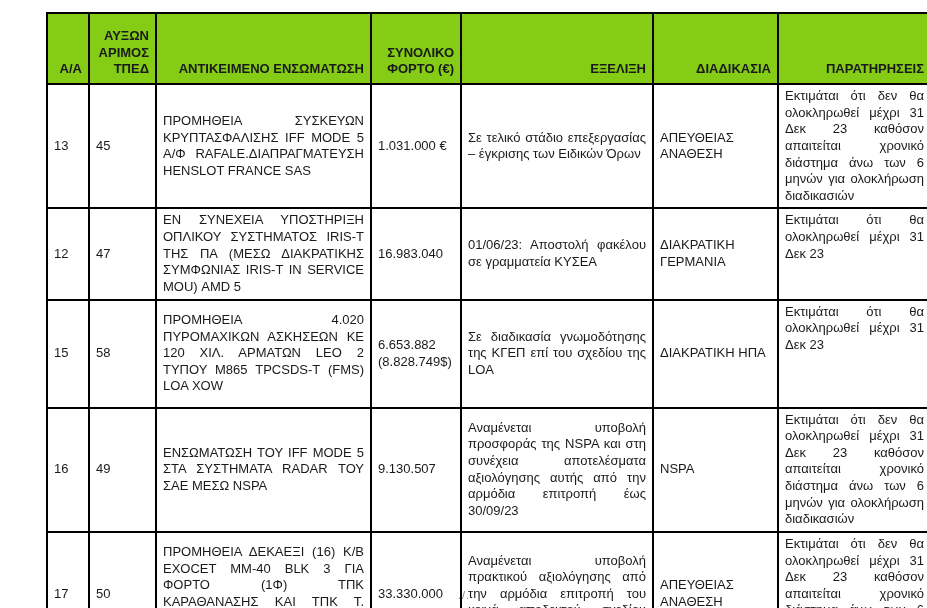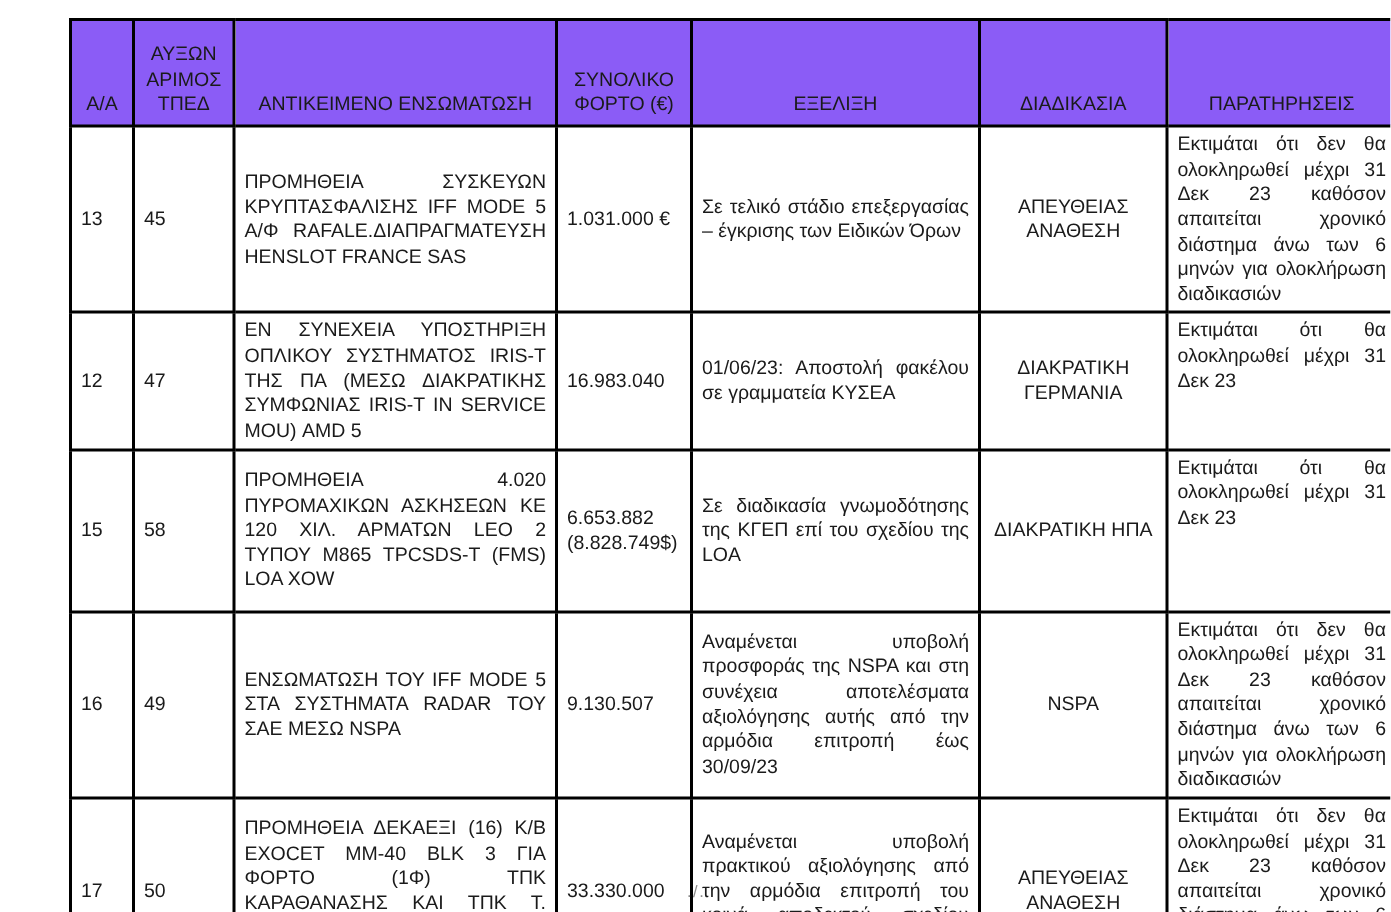--- a/index.html
+++ b/index.html
@@ -20,35 +20,35 @@
   }
   table.proc th, table.proc td{
     border:2px solid #000;
     font-size:13px;
     line-height:1.28;
     padding:3px 6px;
     overflow:hidden;
     word-wrap:break-word;
   }
   table.proc th{
-    background:#8b5cf6;
-    font-weight:normal;
+    background:#84cc16;
+    font-weight:bold;
     vertical-align:bottom;
-    text-align:center;
+    text-align:right;
     height:61px;
     padding-bottom:5px;
   }
   th.h-left{text-align:left;padding-left:5px;}
   th.h-mid{vertical-align:middle;}
   td{vertical-align:middle;}
   td.c-aa, td.c-tped{text-align:left;}
   td.c-item{text-align:justify;}
   td.c-cost{text-align:left;padding-left:5px;}
   td.c-prog{text-align:justify;}
-  td.c-proc{text-align:center;}
+  td.c-proc{text-align:left;}
   td.c-rem{text-align:justify;vertical-align:top;padding-top:2px;}
   tr.r13 td{height:97px;}
   tr.r14 td{height:69px;}
   tr.r15 td{height:100px;}
   tr.r16 td{height:96px;}
   tr.r17 td{height:102px;}
   .cont-mark{
     position:absolute;
     left:458px;top:589px;
     font-size:11px;

